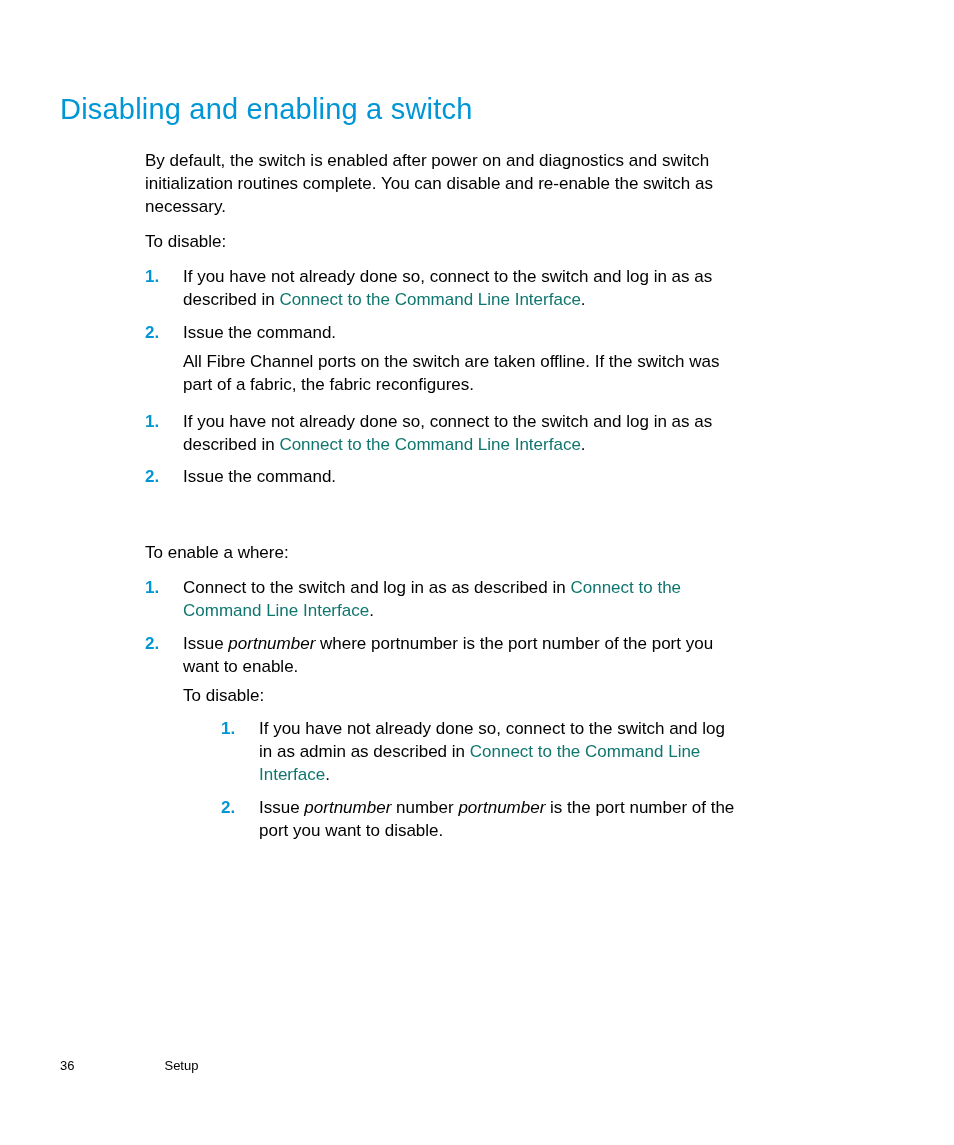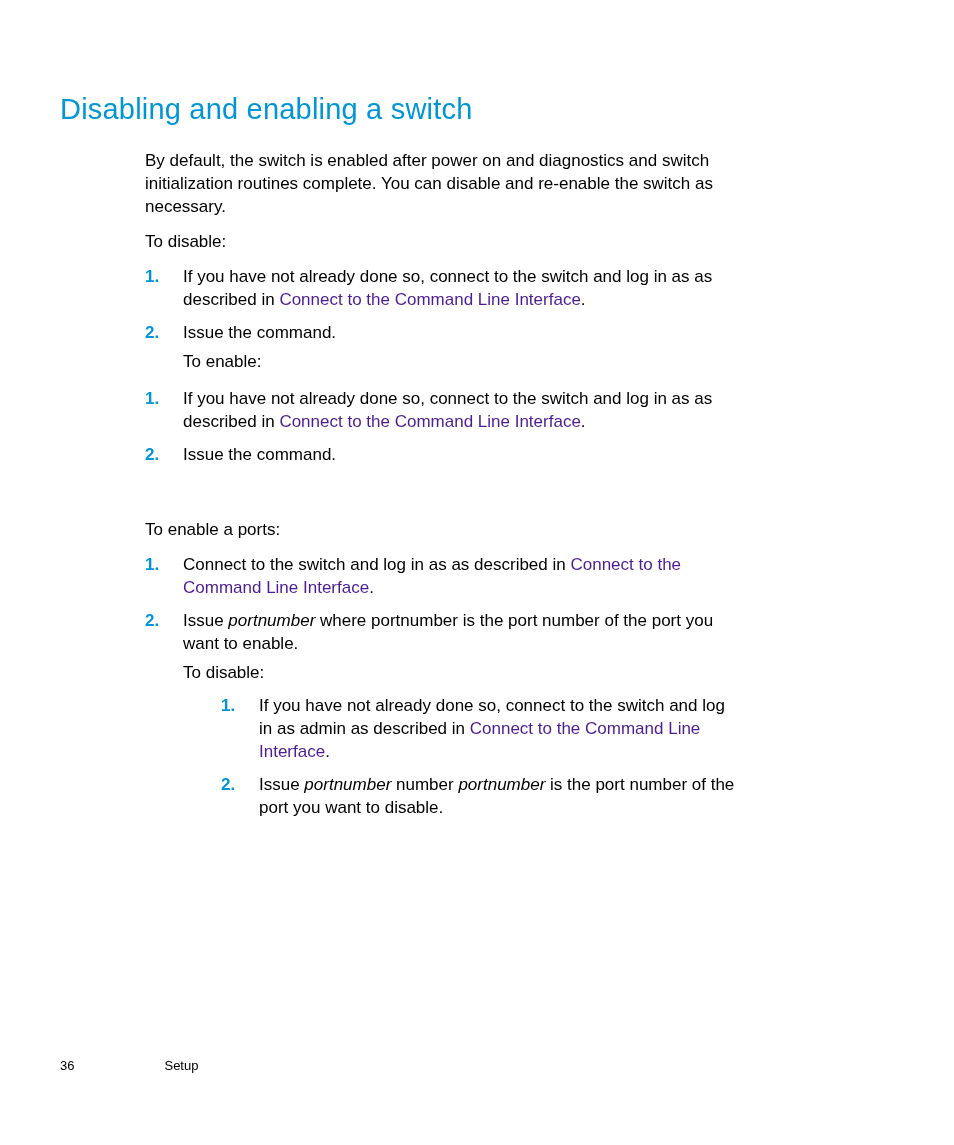--- a/index.html
+++ b/index.html
@@ -66,21 +66,21 @@
     margin: 0 0 10px 0;
   }
   ol.sublist > li > .marker {
     position: absolute;
     left: 0;
     top: 0;
     color: #0096d6;
     font-weight: 700;
   }
   a.xref {
-    color: #4c1d95;
+    color: #0f766e;
     text-decoration: none;
   }
   .italic { font-style: italic; }
   .after-para {
     margin: 6px 0 10px 0;
   }
   .footer {
     position: absolute;
     left: 60px;
     bottom: 70px;
@@ -109,21 +109,21 @@
         <span class="marker">1.</span>
         <span>
           <span>If you have not already done so, connect to the switch and log in as </span><span> as described in </span><a href="#" class="xref">Connect to the Command Line Interface</a><span>.</span>
         </span>
       </li>
       <li>
         <span class="marker">2.</span>
         <span>
           <span>Issue the </span><span> command.</span>
         </span>
-        <p class="after-para">To enable:</p>
+        <p class="after-para">All Fibre Channel ports on the switch are taken offline. If the switch was part of a fabric, the fabric reconfigures.</p>
       </li>
     </ol>
 
     <ol class="numlist">
       <li>
         <span class="marker">1.</span>
         <span>
           <span>If you have not already done so, connect to the switch and log in as </span><span> as described in </span><a href="#" class="xref">Connect to the Command Line Interface</a><span>.</span>
         </span>
       </li>
@@ -132,21 +132,21 @@
         <span>
           <span>Issue the </span><span> command.</span>
         </span>
       </li>
     </ol>
   </div>
 
   <div class="section-gap"></div>
 
   <div class="body-block">
-    <p class="para">To enable a ports:</p>
+    <p class="para">To enable a where:</p>
 
     <ol class="numlist">
       <li>
         <span class="marker">1.</span>
         <span>
           <span>Connect to the switch and log in as </span><span> as described in </span><a href="#" class="xref">Connect to the Command Line Interface</a><span>.</span>
         </span>
       </li>
       <li>
         <span class="marker">2.</span>

